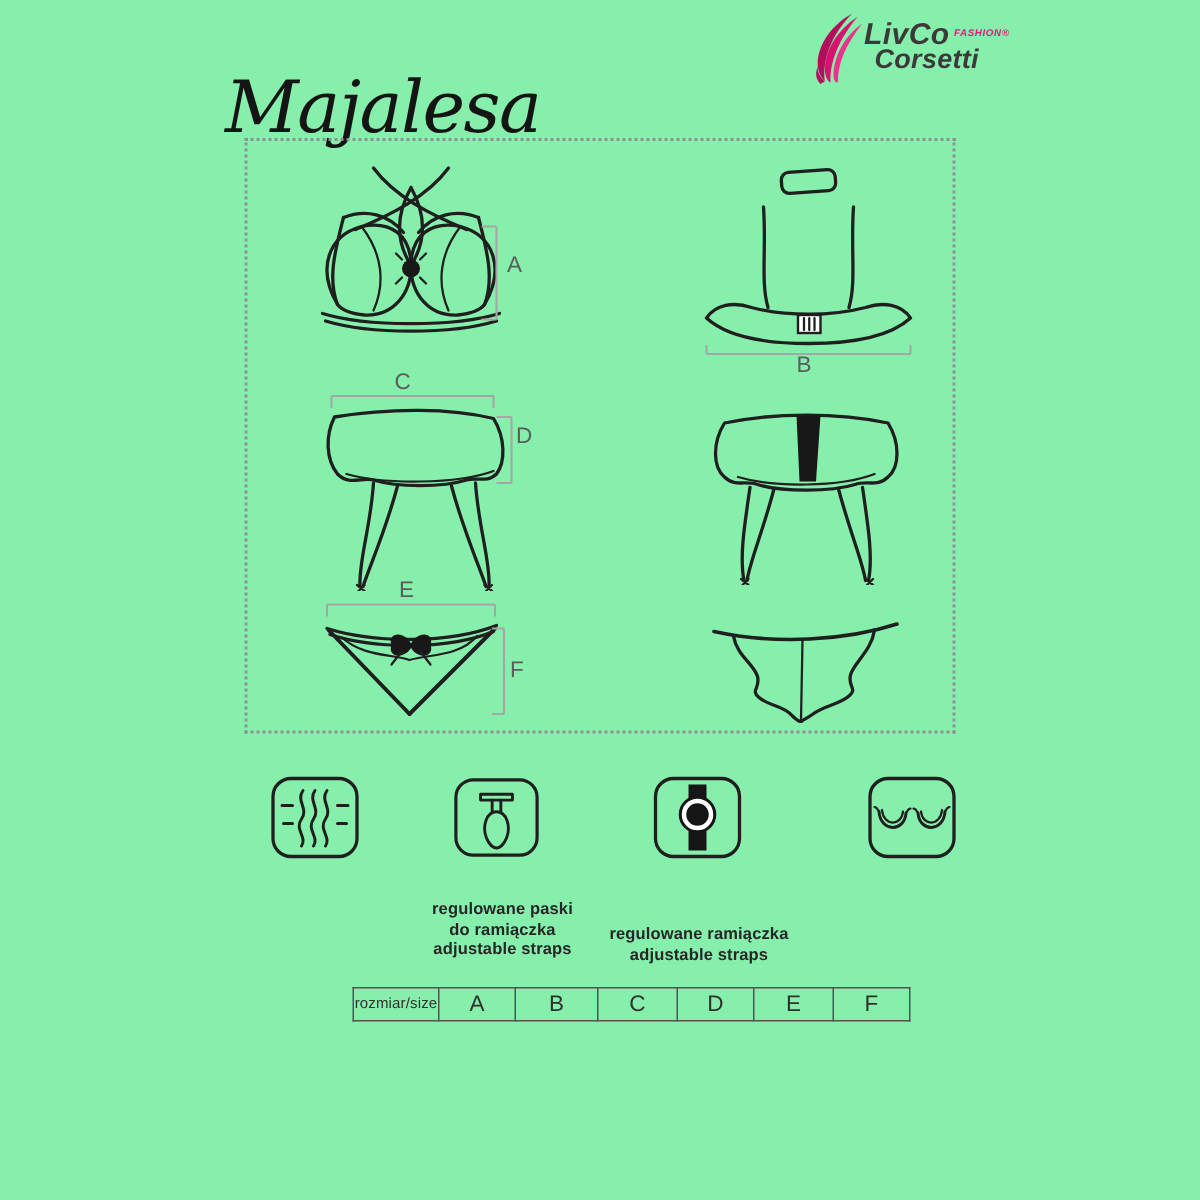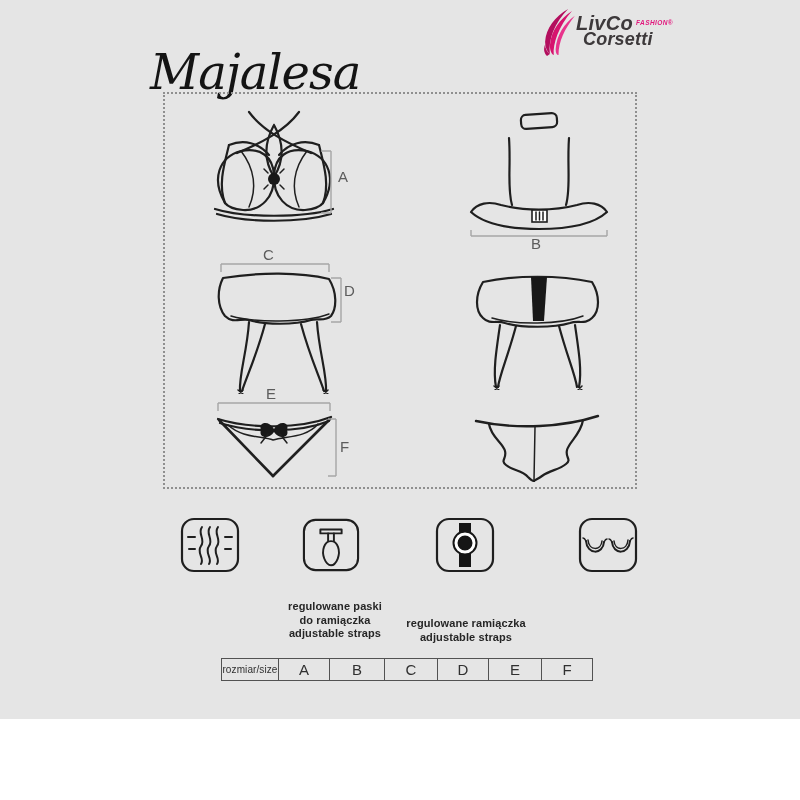--- a/index.html
+++ b/index.html
@@ -1,16 +1,16 @@
 <!DOCTYPE html>
 <html><head>
 <meta charset="utf-8">
 <style>
   html,body{margin:0;padding:0;background:#fff;}
-  #page{position:relative;width:800px;height:719px;background:#e5e5e5;overflow:hidden;
+  #page{position:relative;width:800px;height:800px;background:#86efac;overflow:hidden;
         font-family:"Liberation Sans",sans-serif;color:#2d2d2d;}
 
   
   #logo{position:absolute;left:543px;top:8px;width:140px;height:52px;}
   #logo .swirl{position:absolute;left:0;top:1px;}
   #logo .words{position:absolute;left:33px;top:5px;font-style:italic;font-weight:bold;color:#3d393b;line-height:1;}
   #logo .row1{display:flex;align-items:flex-start;}
   #logo .livco{font-size:20px;letter-spacing:.3px;}
   #logo .fashion{font-size:6.5px;color:#e2187d;margin:7px 0 0 3px;letter-spacing:.4px;}
   #logo .corsetti{font-size:18px;margin:-3px 0 0 7px;letter-spacing:.2px;}
@@ -26,21 +26,21 @@
   .mlabel{position:absolute;font-size:15px;color:#5c5c5c;letter-spacing:.5px;}
 
   
   .ficon{position:absolute;}
   .fcap{position:absolute;width:150px;text-align:center;font-size:11px;font-weight:bold;
         color:#262626;line-height:13.5px;letter-spacing:.1px;}
   .fcap span{display:block;}
 
   
   table{border-collapse:collapse;table-layout:fixed;position:absolute;}
-  #size-header{left:221px;top:658px;}
+  #size-header{left:235px;top:658px;}
   #size-header td{border:1.5px solid #525252;height:21px;text-align:center;vertical-align:middle;
                   font-size:15px;color:#303030;padding:0;}
   #size-header td.rz{font-size:10px;letter-spacing:.1px;}
   #size-body{left:218px;top:681px;}
   #size-body td{border:2px solid #4d4d4d;height:44px;text-align:center;vertical-align:middle;
                 font-size:20px;color:#2b2b2b;padding:0;white-space:nowrap;}
   #size-body td.sz{font-size:16px;}
   #size-body td.small{font-size:14px;letter-spacing:-.6px;}
 
   svg .ln{fill:none;stroke:#1f1f1f;stroke-width:2.2;stroke-linecap:round;stroke-linejoin:round;}

